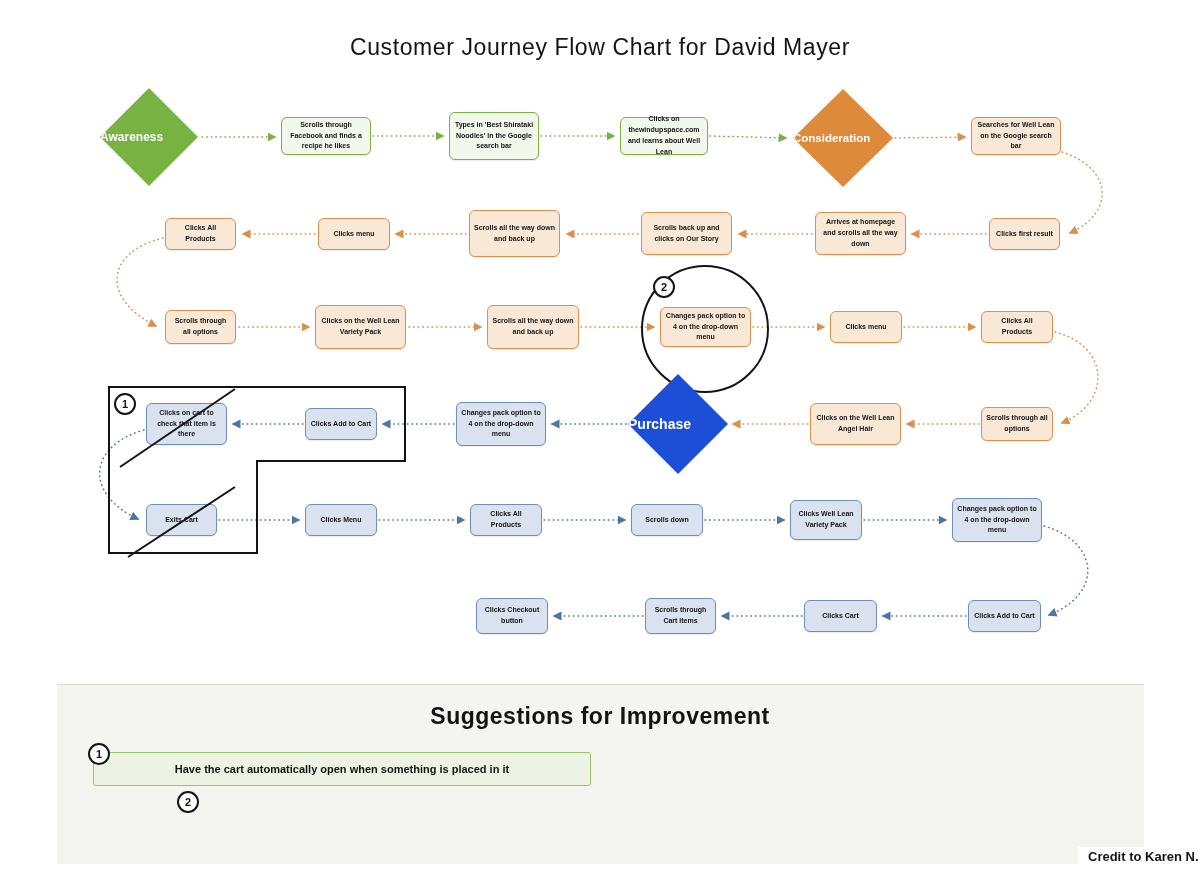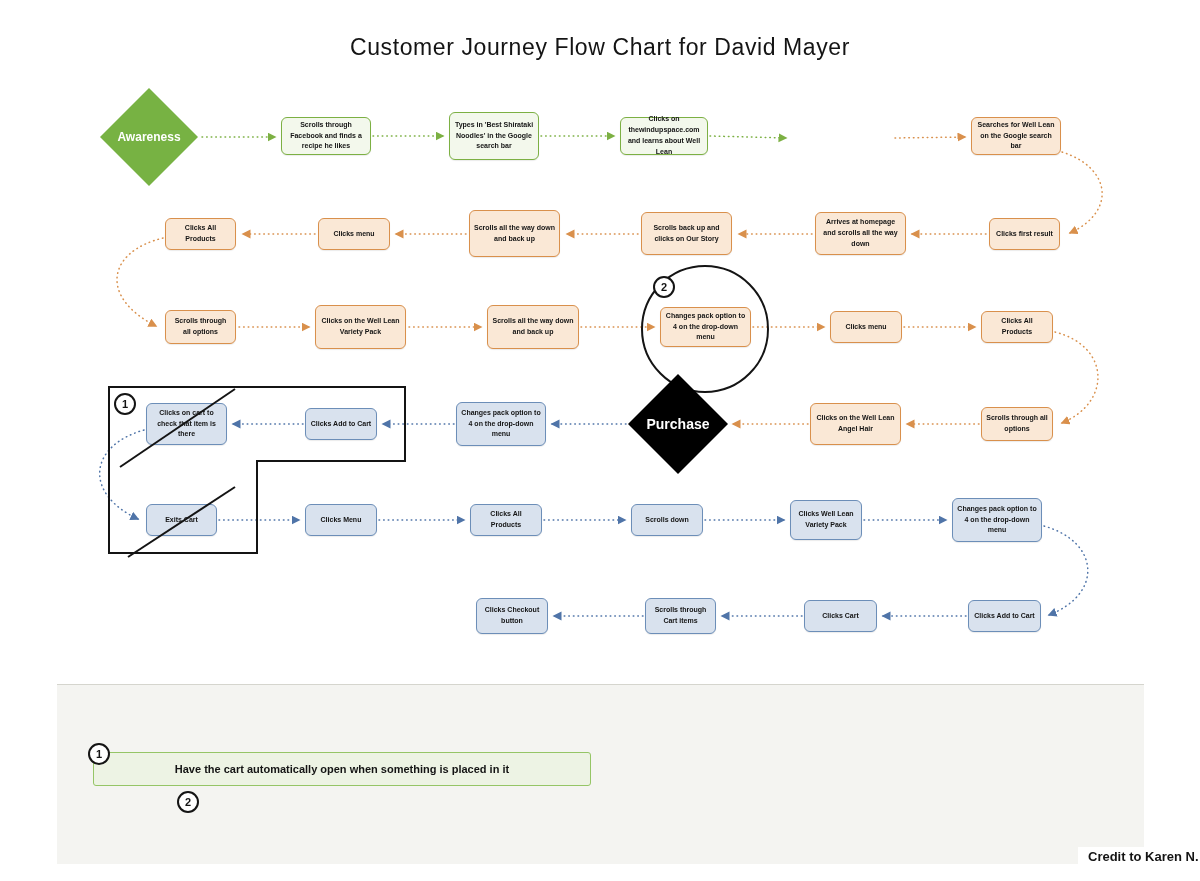--- a/index.html
+++ b/index.html
@@ -15,27 +15,27 @@
   .box{
     position:absolute;box-sizing:border-box;border-radius:6px;
     display:flex;align-items:center;justify-content:center;text-align:center;
     font-size:7px;font-weight:700;line-height:1.55;padding:2px 4px;
     box-shadow:0 1px 1px rgba(0,0,0,.08);
   }
   .box.green{background:#F3F8EC;border:1px solid #7CB043;}
   .box.orange{background:#FAE8D6;border:1px solid #D9904C;}
   .box.blue{background:#D9E2EE;border:1px solid #6C8EB8;}
   .diamond{
-    position:absolute;display:flex;align-items:center;justify-content:center;
+    position:absolute;display:flex;align-items:center;
     color:#fff;font-weight:700;text-align:center;
     clip-path:polygon(50% 0,100% 50%,50% 100%,0 50%);
   }
   .diamond.green{background:#77B243;font-size:12px;}
   .diamond.orange{background:#DE8A3B;font-size:11.5px;}
-  .diamond.blue{background:#000000;font-size:14px;}
+  .diamond.blue{background:#1d4ed8;font-size:14px;}
   .callout{
     position:absolute;width:22px;height:22px;border-radius:50%;
     border:2px solid #141414;background:#fff;box-sizing:border-box;
     display:flex;align-items:center;justify-content:center;
     font-size:11px;font-weight:700;z-index:30;
   }
   #suggest-panel{
     position:absolute;left:57px;top:684px;width:1087px;height:179px;
     background:#F4F4F1;border-top:1px solid #D5D5CE;
   }
@@ -157,28 +157,32 @@
       <polygon points="109,387 405,387 405,461 257,461 257,553 109,553"></polygon>
       <circle cx="705" cy="329" r="63"></circle>
       <line x1="120" y1="467" x2="235" y2="389"></line>
       <line x1="128" y1="557" x2="235" y2="487"></line>
     </g>
   </svg>
 
   <div class="diamond green" style="left:100px;top:88px;width:98px;height:98px">
     <span>Awareness</span>
   </div>
+  <div class="diamond orange" style="left:793px;top:89px;width:100px;height:98px">
+    <span>Consideration</span>
+  </div>
   <div class="diamond blue" style="left:628px;top:374px;width:100px;height:100px">
     <span>Purchase</span>
   </div>
 
   <div class="callout" style="left:114px;top:393px">1</div>
   <div class="callout" style="left:653px;top:276px">2</div>
 
   <div id="suggest-panel"></div>
+  <div id="suggest-heading">Suggestions for Improvement</div>
 
   <div class="suggest-box" style="left:93px;top:752px;width:498px;height:34px">Have the cart automatically open when something is placed in it</div>
   <div class="callout" style="left:88px;top:743px">1</div>
 
   <div class="callout" style="left:177px;top:791px">2</div>
 
   <div id="credit">Credit to Karen N.</div>
 
 </div>
 

